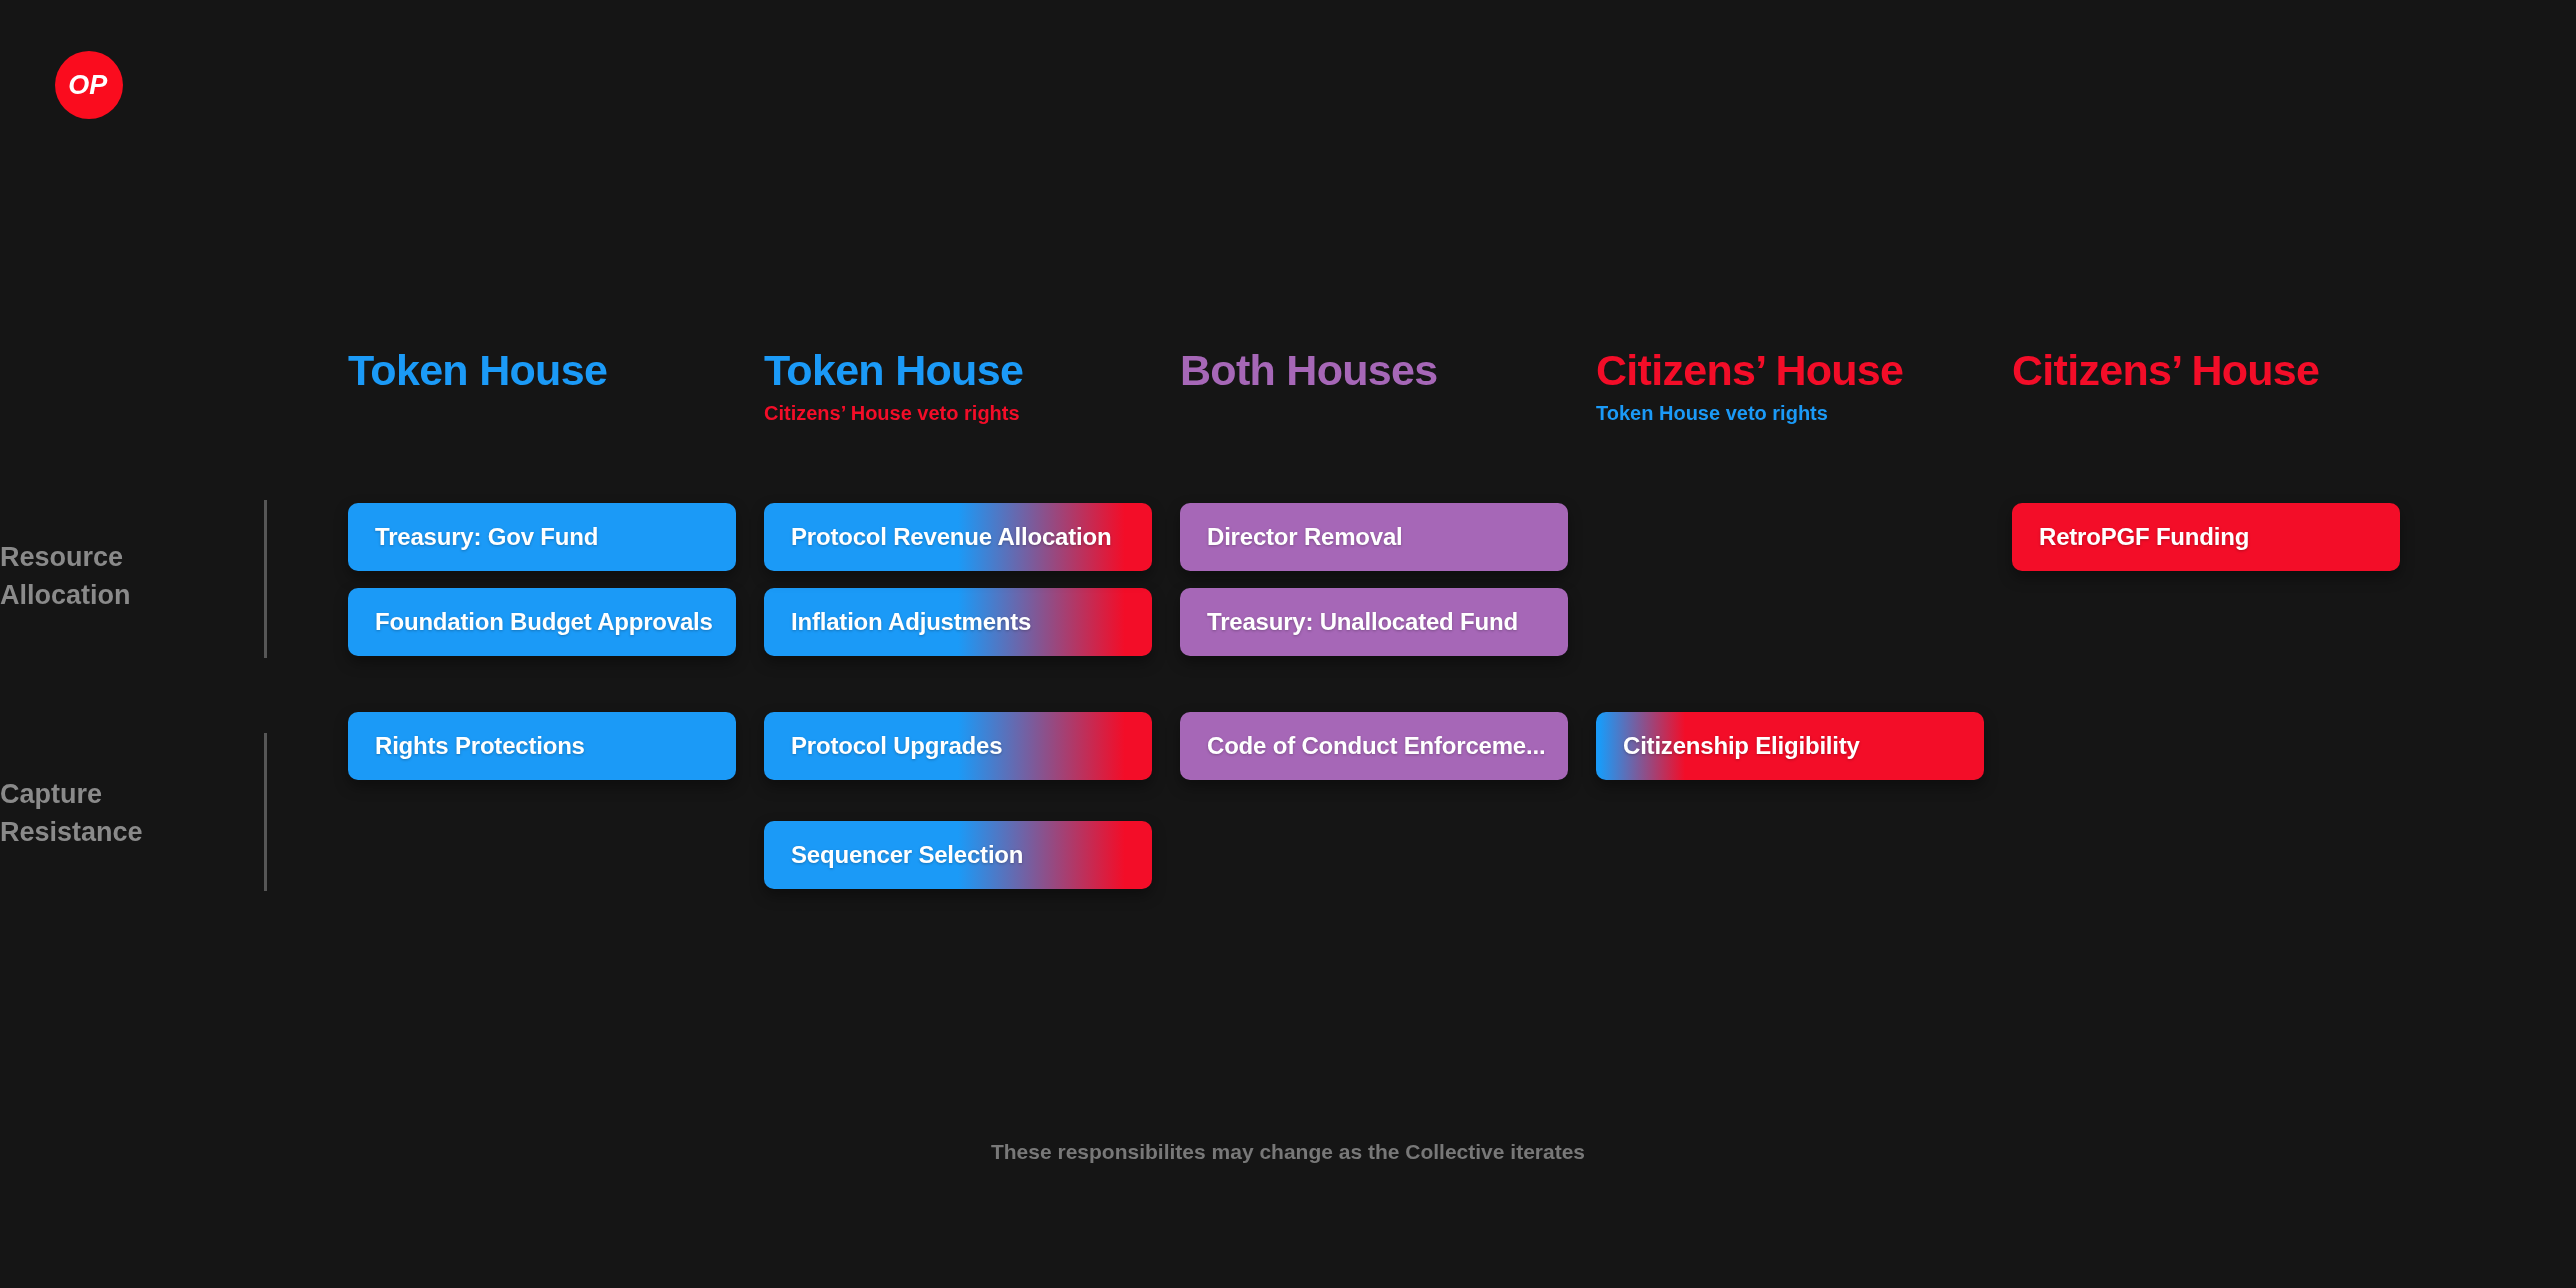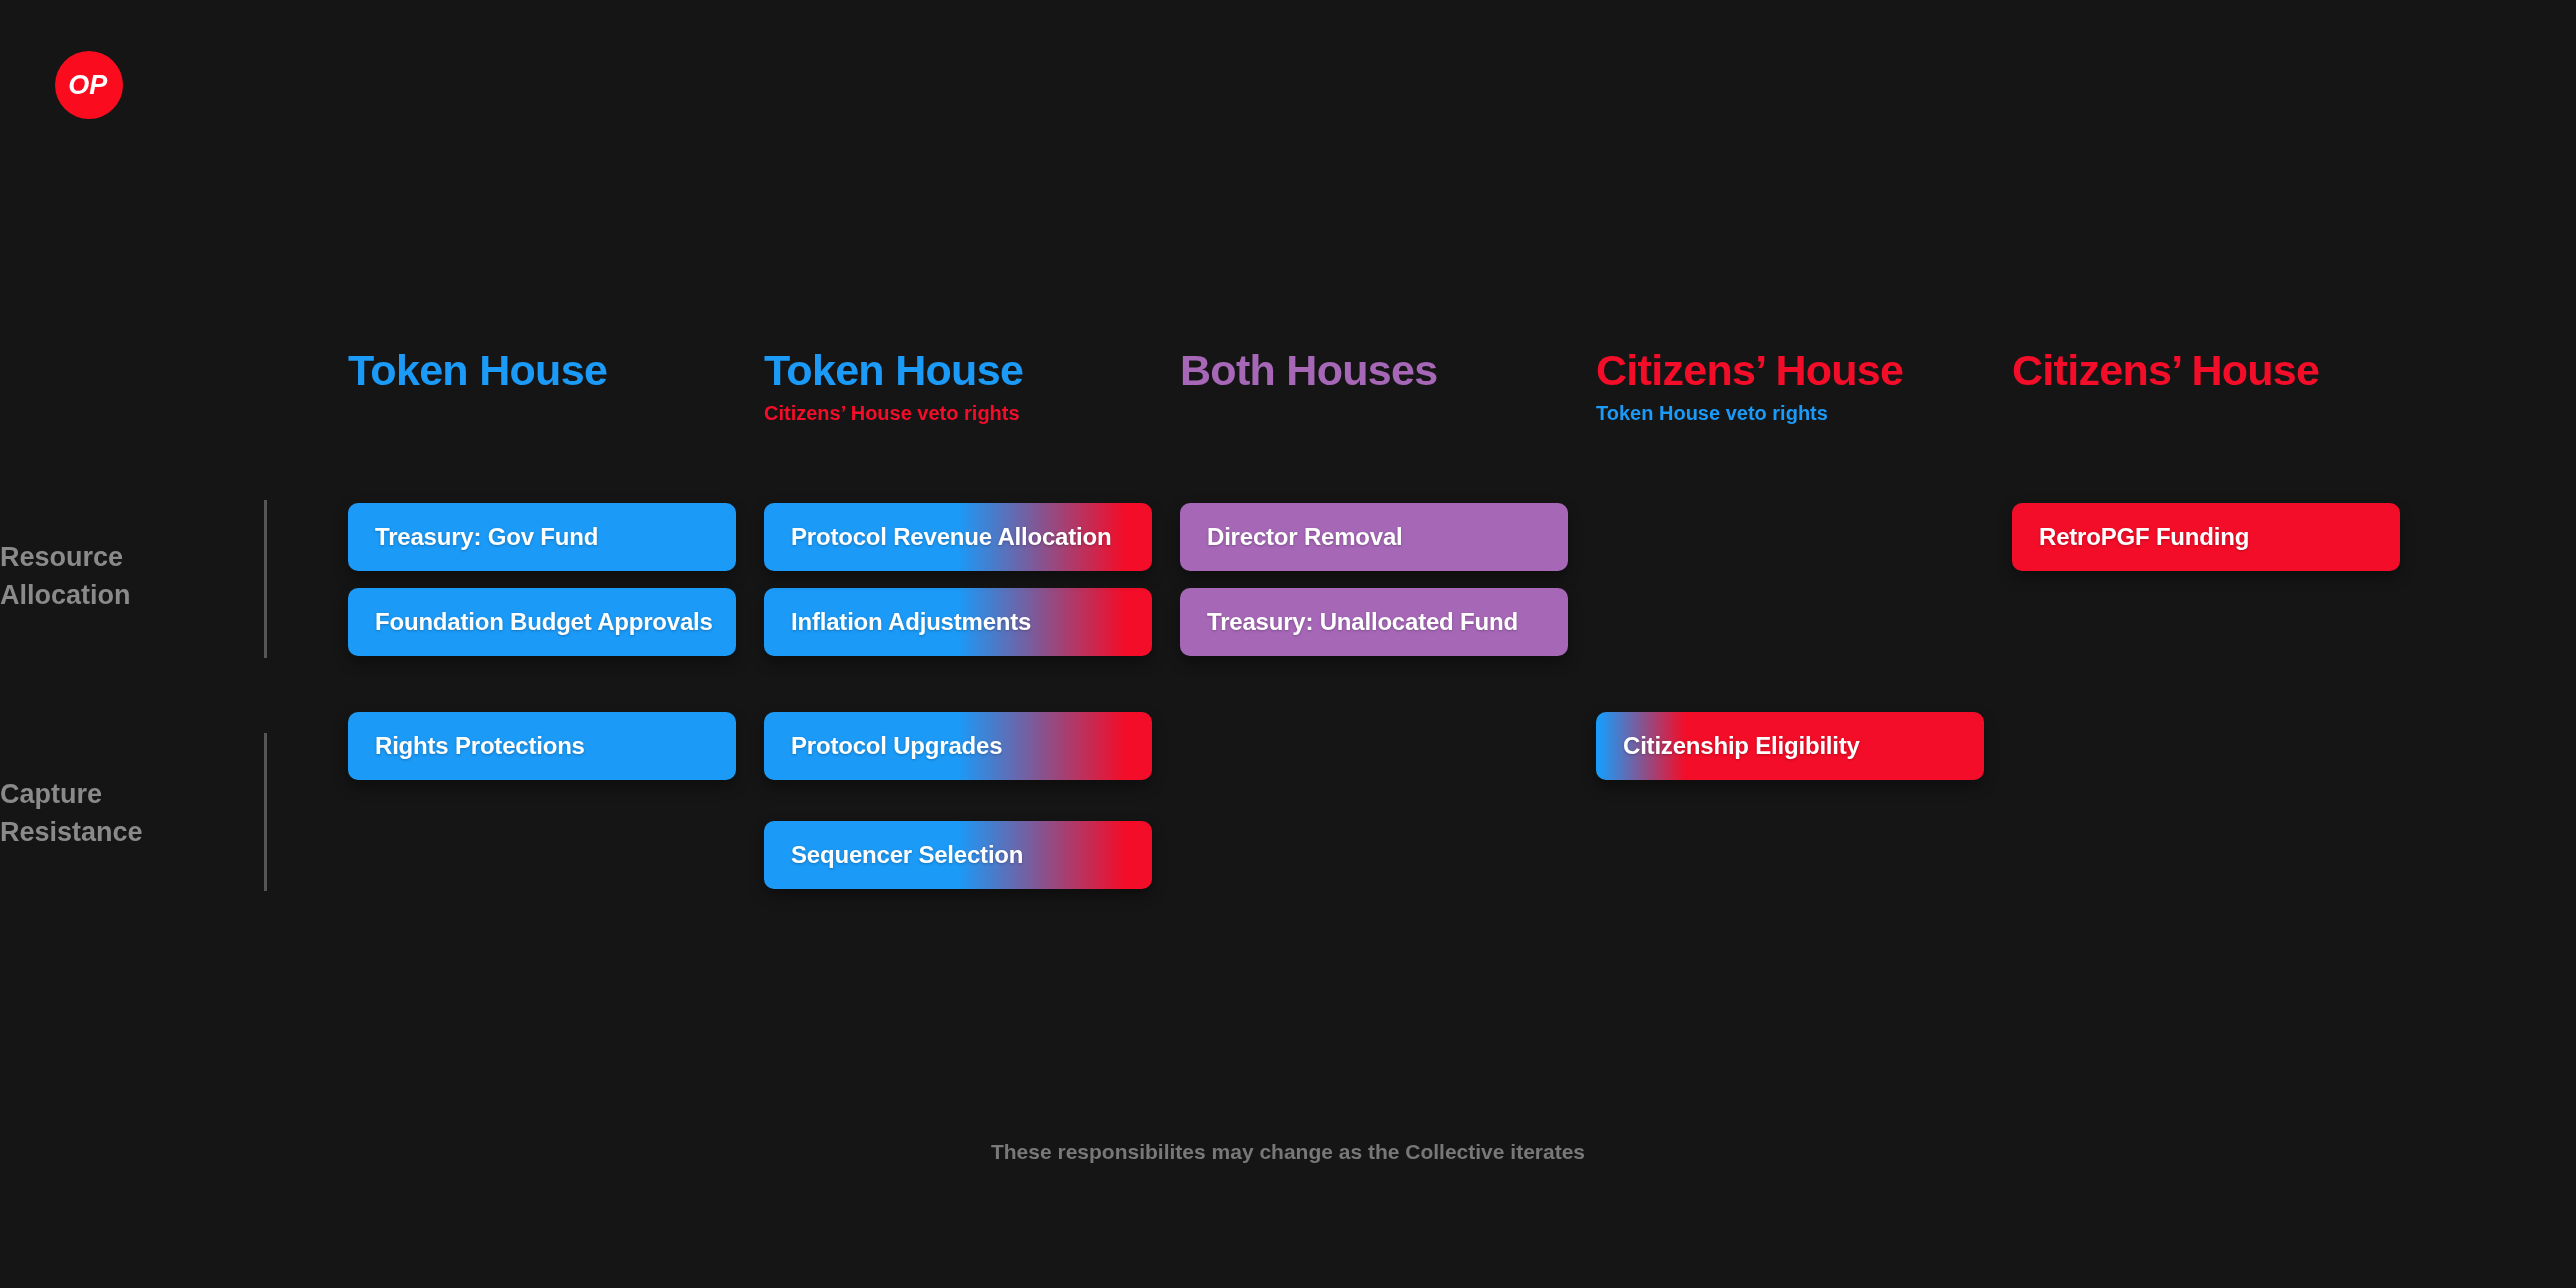--- a/index.html
+++ b/index.html
@@ -129,20 +129,21 @@
     <div class="pill r1b" data-style="blue-red">Inflation Adjustments</div>
     <div class="pill r1a" data-style="blue-red">Protocol Revenue Allocation</div>
     <div class="pill r2a" data-style="blue-red">Protocol Upgrades</div>
     <div class="pill r2b" data-style="blue-red">Sequencer Selection</div>
   </div>
 
   <div class="col col-3">
     <h2 class="title" data-color="purple">Both Houses</h2>
     <div class="pill r1a" data-style="purple">Director Removal</div>
     <div class="pill r1b" data-style="purple">Treasury: Unallocated Fund</div>
+    <div class="pill r2a" data-style="purple">Code of Conduct Enforceme...</div>
   </div>
 
   <div class="col col-4">
     <h2 class="title" data-color="red">Citizens’ House</h2>
     <div class="subtitle" data-color="blue">Token House veto rights</div>
     <div class="pill r2a" data-style="blue-red-early">Citizenship Eligibility</div>
   </div>
 
   <div class="col col-5">
     <h2 class="title" data-color="red">Citizens’ House</h2>

